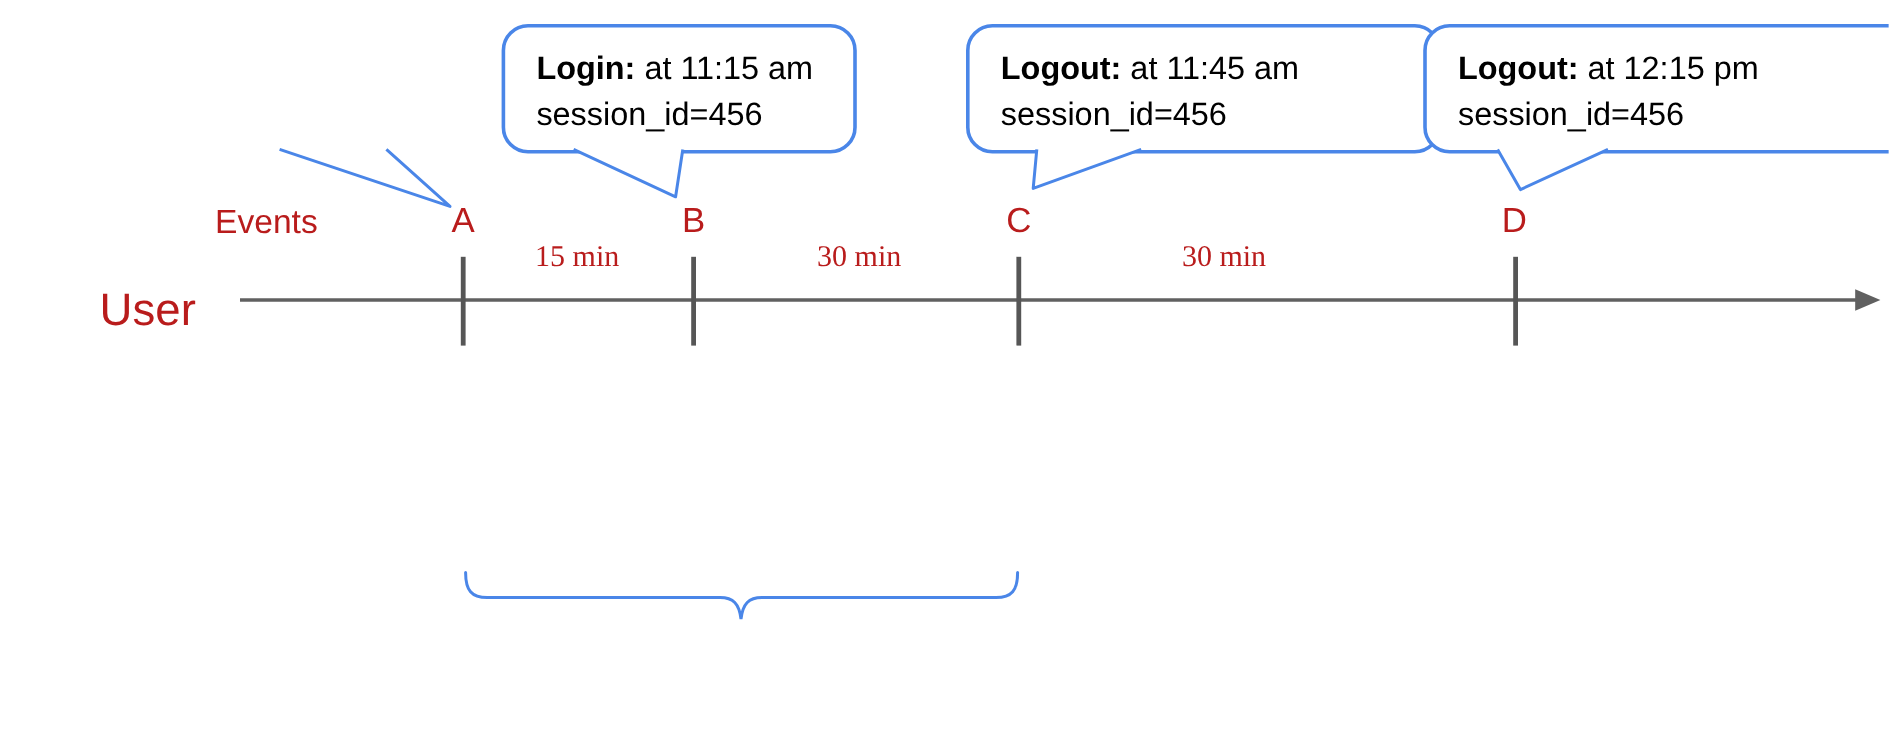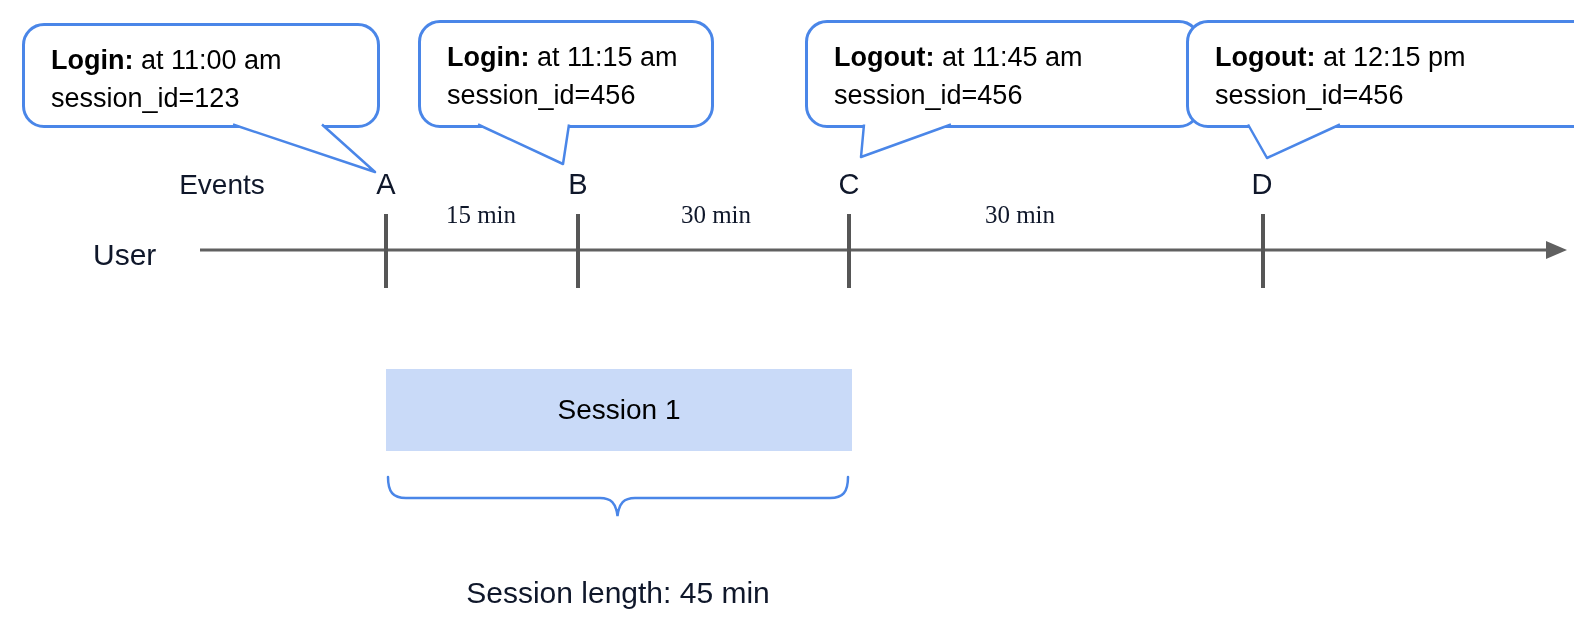--- a/index.html
+++ b/index.html
@@ -40,80 +40,72 @@
     position: absolute;
     left: 0; top: 0;
     z-index: 2;
     pointer-events: none;
   }
 
   
   .lbl {
     position: absolute;
     z-index: 3;
-    color: #0f172a;
+    color: #b91c1c;
     white-space: nowrap;
     line-height: 1;
   }
   .center { transform: translateX(-50%); }
   .events-label { left: 222px; top: 171px; font-size: 28px; }
   .tick-label   { top: 170px; font-size: 29px; }
   #tick-label-a { left: 386px; }
   #tick-label-b { left: 578px; }
   #tick-label-c { left: 849px; }
   #tick-label-d { left: 1262px; }
   .interval-label { top: 202px; font-size: 25px; font-family: Liberation Serif, serif; }
   #interval-1 { left: 481px; }
   #interval-2 { left: 716px; }
   #interval-3 { left: 1020px; }
-  .user-label { left: 93px; top: 240px; font-size: 30px; }
+  .user-label { left: 83px; top: 240px; font-size: 38px; }
 
   .session-box {
     position: absolute;
     left: 386px; top: 369px;
     width: 466px; height: 82px;
     background: #c9daf8;
     z-index: 1;
     display: flex;
     align-items: center;
     justify-content: center;
     font-size: 28px;
     color: #000000;
   }
   .session-caption { left: 618px; top: 578px; font-size: 30px; }
 </style>
 </head>
 <body>
 
 <div class="canvas">
 
-  <div class="bubble" id="bubble-1">
-    <span class="evt-label">Login:</span>
-    <span>at 11:00 am</span><br>
-    <span>session_id=123</span>
-  </div>
   <div class="bubble" id="bubble-2">
     <span class="evt-label">Login:</span>
     <span>at 11:15 am</span><br>
     <span>session_id=456</span>
   </div>
   <div class="bubble" id="bubble-3">
     <span class="evt-label">Logout:</span>
     <span>at 11:45 am</span><br>
     <span>session_id=456</span>
   </div>
   <div class="bubble" id="bubble-4">
     <span class="evt-label">Logout:</span>
     <span>at 12:15 pm</span><br>
     <span>session_id=456</span>
   </div>
 
-  <div class="session-box">
-    <span>Session 1</span>
-  </div>
 
   <svg class="overlay" width="1574" height="630" viewBox="0 0 1574 630">
 
     <path d="M 233,124.5 L 375,172 L 322,124.5" fill="#ffffff" stroke="#4a86e8" stroke-width="2.5" stroke-linejoin="round"></path>
     <path d="M 478,124.5 L 563,164 L 569,124.5" fill="#ffffff" stroke="#4a86e8" stroke-width="2.5" stroke-linejoin="round"></path>
     <path d="M 864,124.5 L 861,157 L 951,124.5" fill="#ffffff" stroke="#4a86e8" stroke-width="2.5" stroke-linejoin="round"></path>
     <path d="M 1248,124.5 L 1267,158 L 1340,124.5" fill="#ffffff" stroke="#4a86e8" stroke-width="2.5" stroke-linejoin="round"></path>
 
     <line x1="200" y1="250" x2="1549" y2="250" stroke="#606060" stroke-width="3"></line>
     <polygon points="1546,241 1567,250 1546,259" fill="#606060"></polygon>
@@ -129,15 +121,14 @@
 
   <div class="lbl events-label center">Events</div>
   <div class="lbl tick-label center" id="tick-label-a">A</div>
   <div class="lbl tick-label center" id="tick-label-b">B</div>
   <div class="lbl tick-label center" id="tick-label-c">C</div>
   <div class="lbl tick-label center" id="tick-label-d">D</div>
   <div class="lbl interval-label center" id="interval-1">15 min</div>
   <div class="lbl interval-label center" id="interval-2">30 min</div>
   <div class="lbl interval-label center" id="interval-3">30 min</div>
   <div class="lbl user-label">User</div>
-  <div class="lbl session-caption center">Session length: 45 min</div>
 
 </div>
 
 </body></html>

